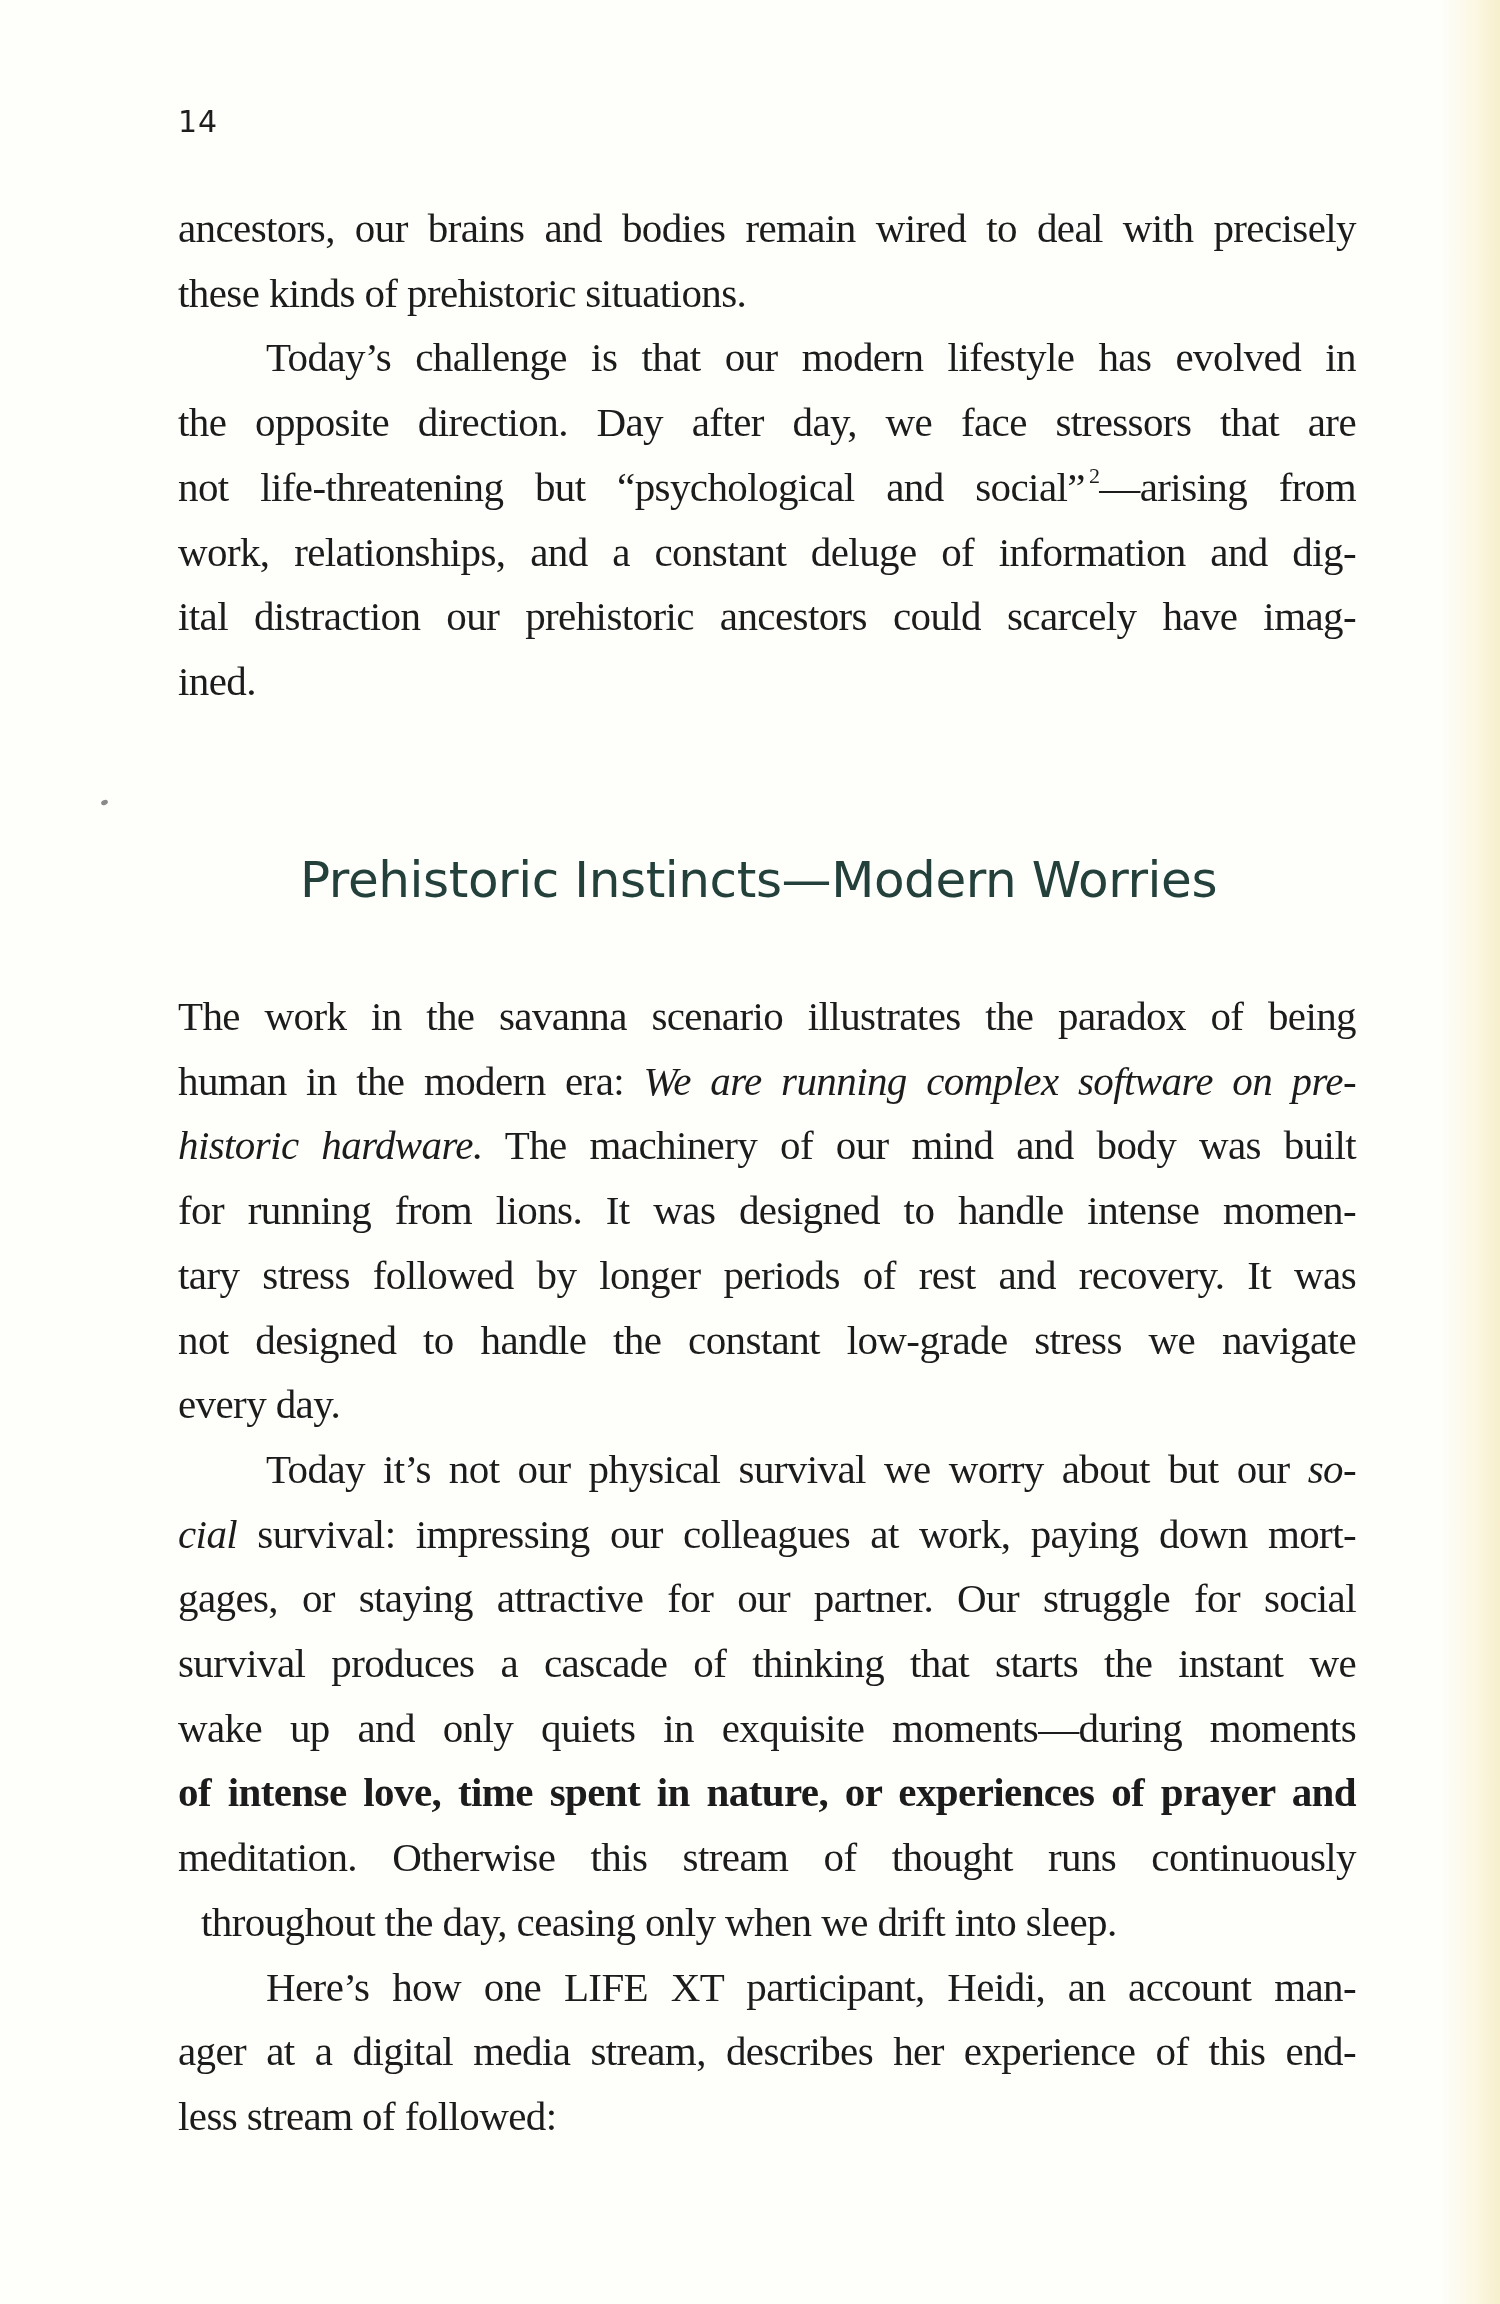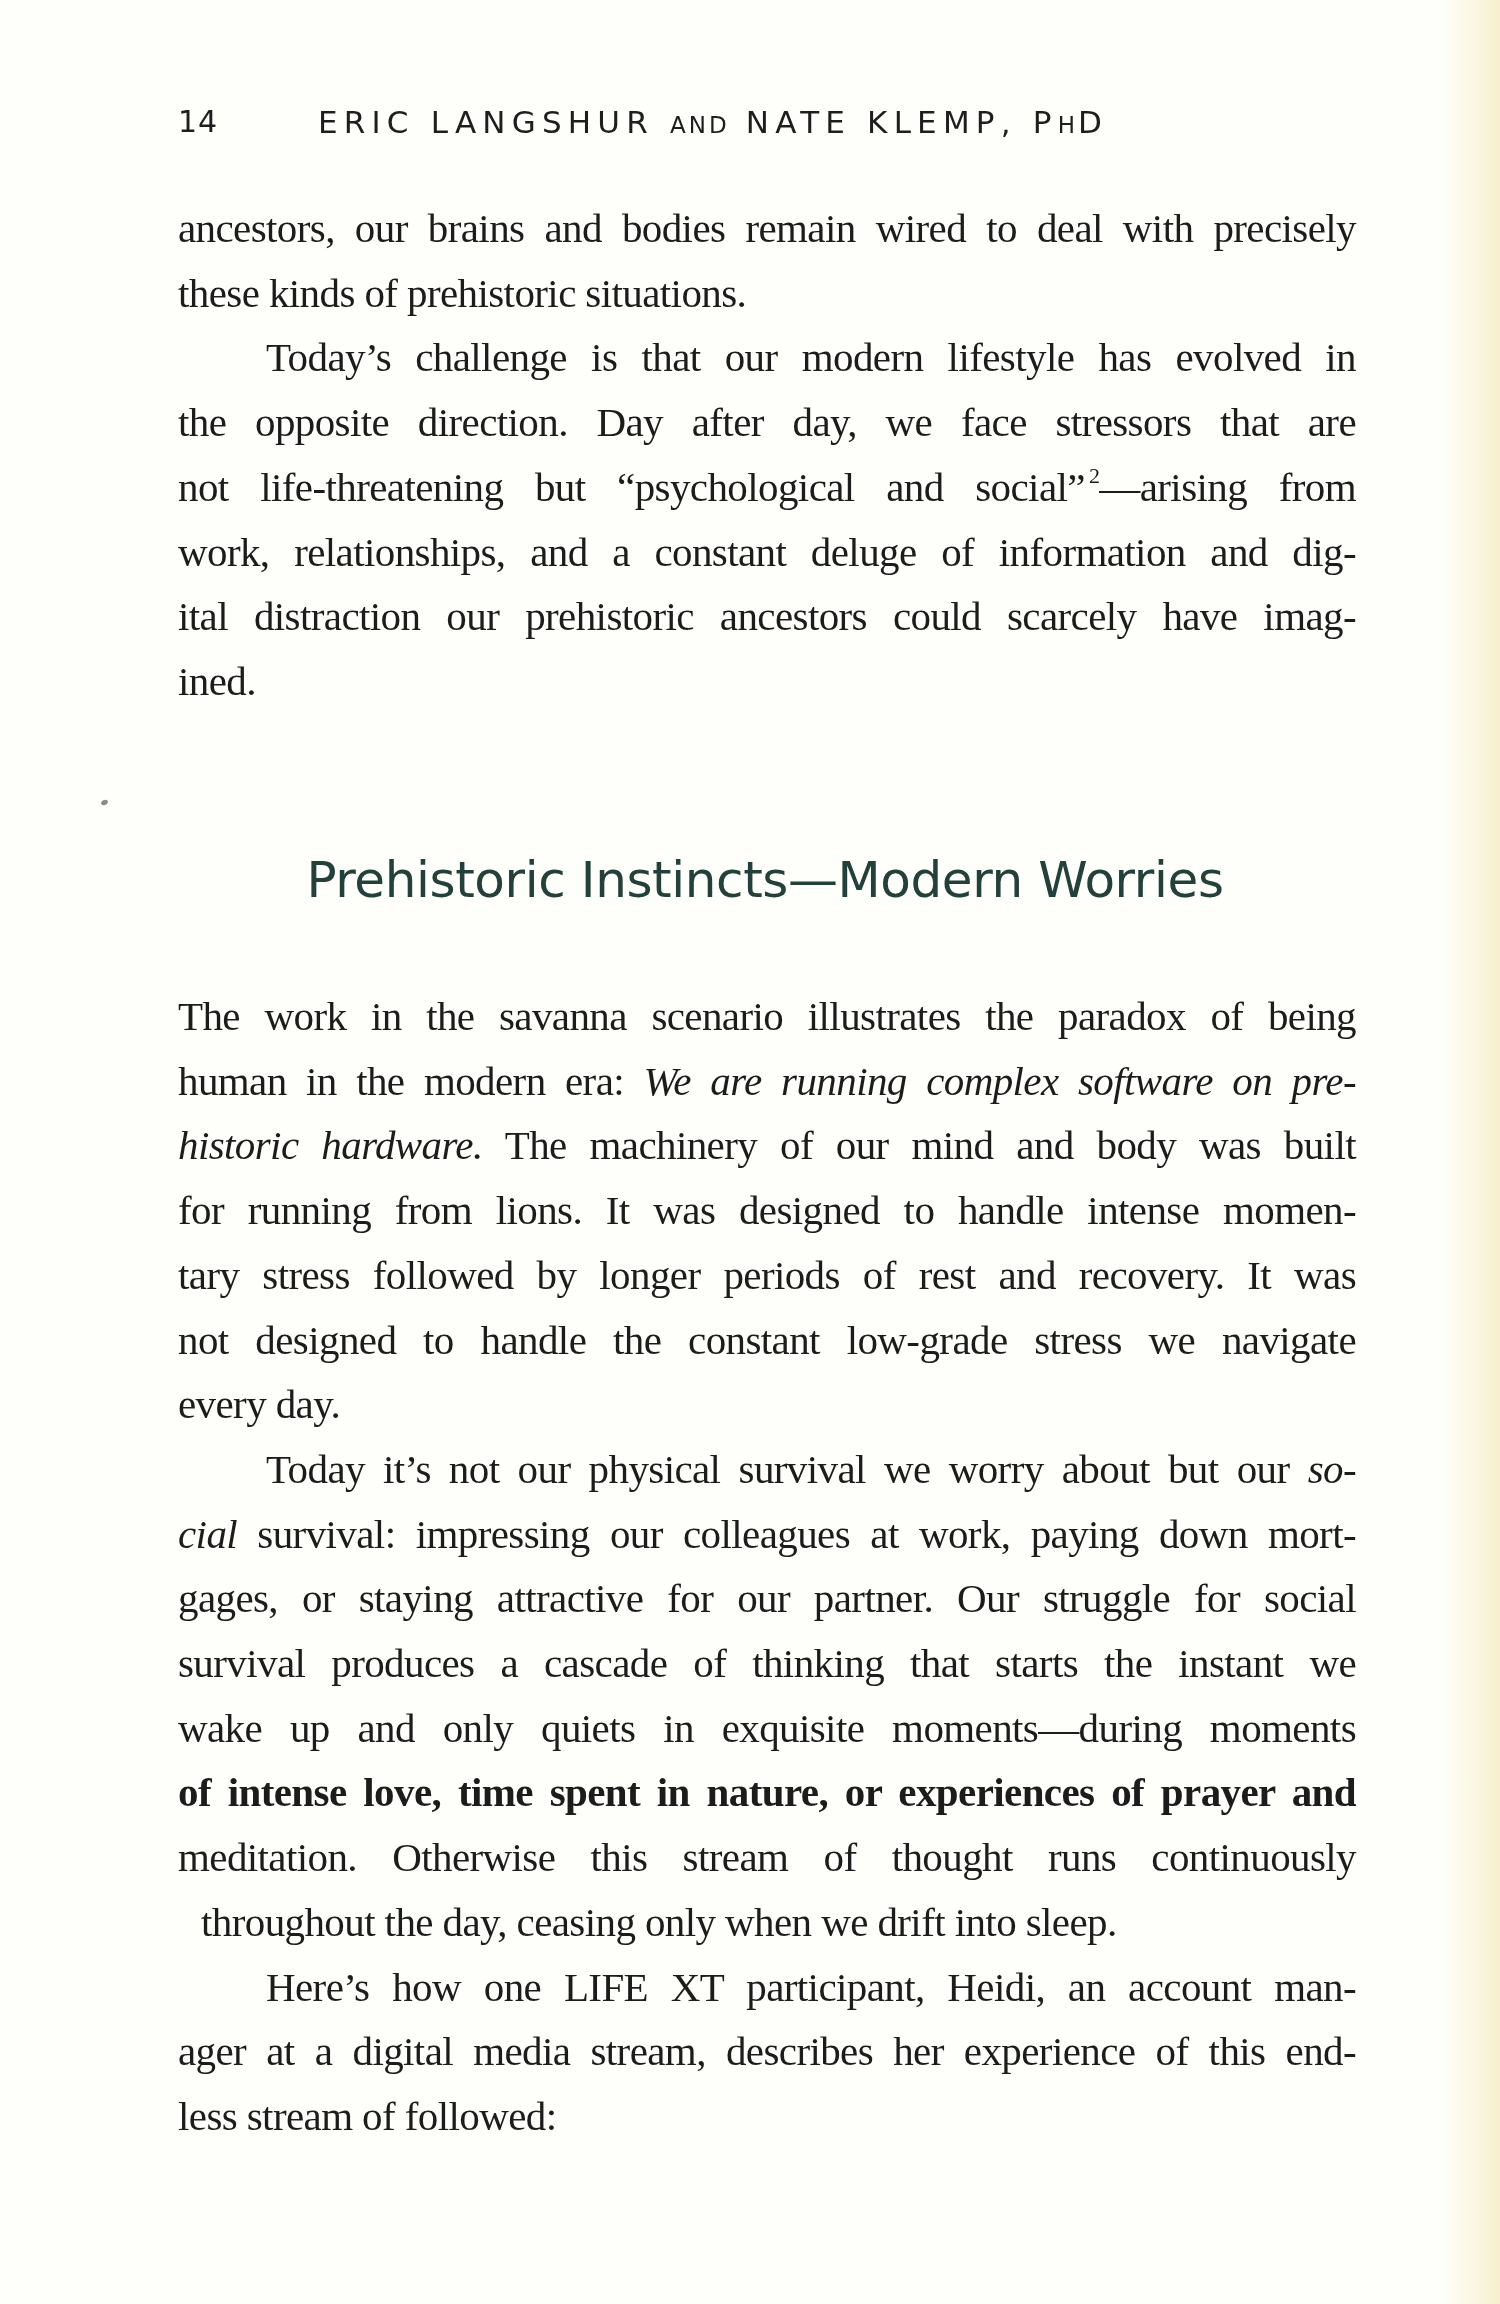--- a/index.html
+++ b/index.html
@@ -100,33 +100,32 @@
     .section-heading {
       position: absolute;
       left: 300px;
       top: 848px;
       width: 930px;
       font-family: "DejaVu Sans", "Liberation Sans", sans-serif;
       font-size: 50px;
       color: #23403a;
       letter-spacing: -0.4px;
       white-space: nowrap;
-      text-align: center;
+      text-align: left;
       line-height: 64px;
     }
   </style>
 </head>
 <body>
 
 <div class="edge-tint"></div>
 <div class="speck"></div>
 
 <div class="running-header">
   <span class="page-number">14</span>
-  <span class="running-title"><span>ERIC LANGSHUR </span><span class="sc">AND</span><span> NATE KLEMP, P</span><span class="sc">H</span><span>D</span></span>
 </div>
 
 <div class="text-block" style="top:196px;">
   <div class="line" style="top:0px;">ancestors, our brains and bodies remain wired to deal with precisely</div>
   <div class="line last" style="top:64.7px;">these kinds of prehistoric situations.</div>
   <div class="line indent" style="top:129.4px;">Today’s challenge is that our modern lifestyle has evolved in</div>
   <div class="line" style="top:194.1px;">the opposite direction. Day after day, we face stressors that are</div>
   <div class="line" style="top:258.8px;"><span>not life-threatening but “psychological and social”</span><sup>2</sup><span>—arising from</span></div>
   <div class="line" style="top:323.5px;">work, relationships, and a constant deluge of information and dig-</div>
   <div class="line" style="top:388.2px;">ital distraction our prehistoric ancestors could scarcely have imag-</div>

